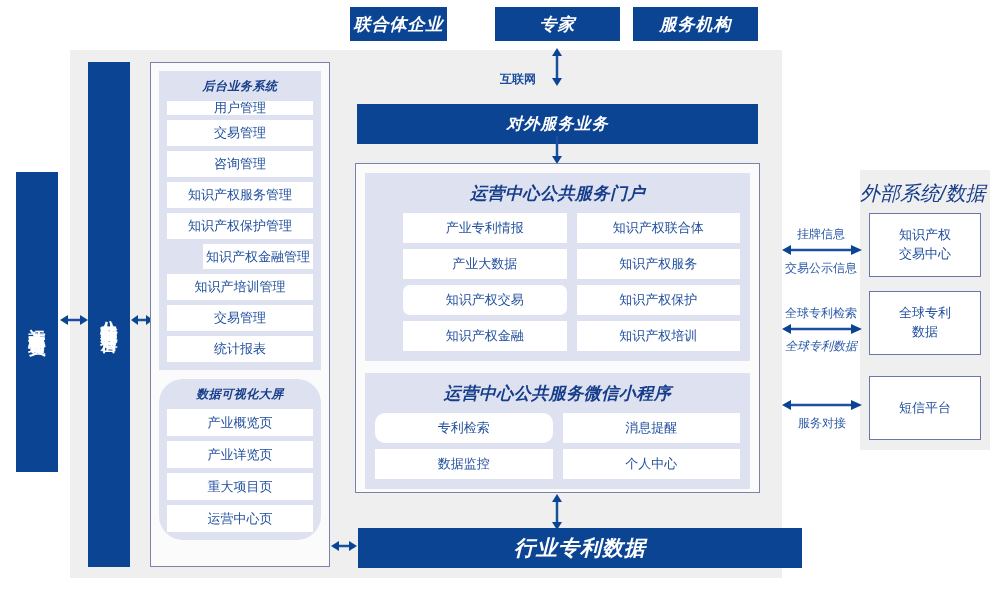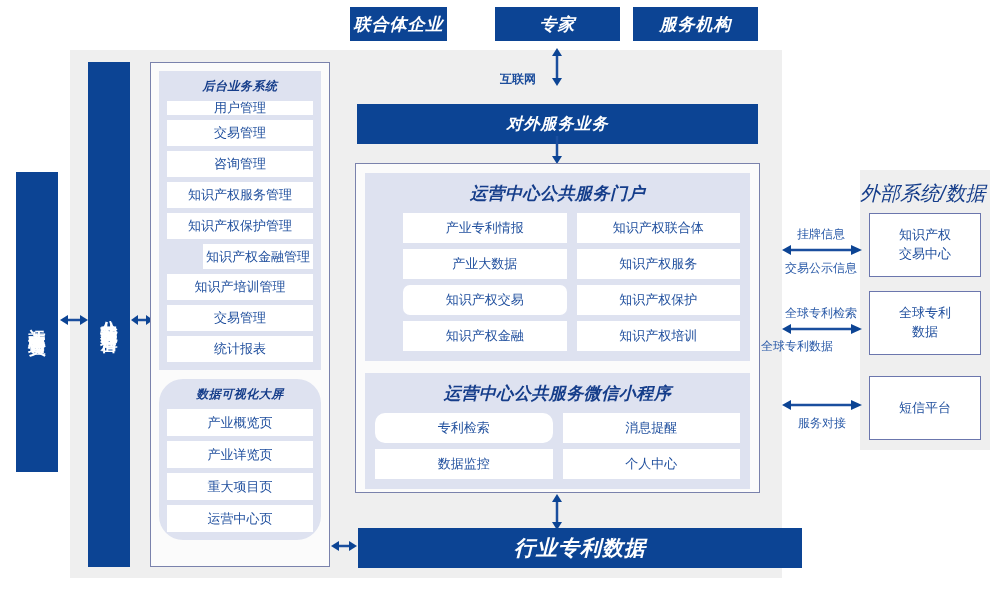--- a/index.html
+++ b/index.html
@@ -201,21 +201,21 @@
 <div class="abs arrow-label light" style="left:778px;top:260px;width:86px;">交易公示信息</div>
 
 <div class="abs arrow-label light" style="left:778px;top:305px;width:86px;">全球专利检索</div>
 <div class="abs arrow" style="left:782px;top:322px;width:80px;height:14px;">
   <svg width="80" height="14" viewBox="0 0 80 14">
     <line x1="6" y1="7" x2="73" y2="7" stroke="#1a4e9e" stroke-width="2.5"></line>
     <polygon points="0,7 9,2 9,12" fill="#0c4494"></polygon>
     <polygon points="80,7 69,2 69,12" fill="#0c4494"></polygon>
   </svg>
 </div>
-<div class="abs arrow-label light" style="left:754px;top:338px;width:86px;">全球专利数据</div>
+<div class="abs arrow-label light" style="left:778px;top:338px;width:86px;font-style:italic;">全球专利数据</div>
 
 <div class="abs arrow" style="left:782px;top:398px;width:80px;height:14px;">
   <svg width="80" height="14" viewBox="0 0 80 14">
     <line x1="6" y1="7" x2="73" y2="7" stroke="#1a4e9e" stroke-width="2.5"></line>
     <polygon points="0,7 9,2 9,12" fill="#0c4494"></polygon>
     <polygon points="80,7 69,2 69,12" fill="#0c4494"></polygon>
   </svg>
 </div>
 <div class="abs arrow-label light" style="left:782px;top:415px;width:80px;">服务对接</div>
 

